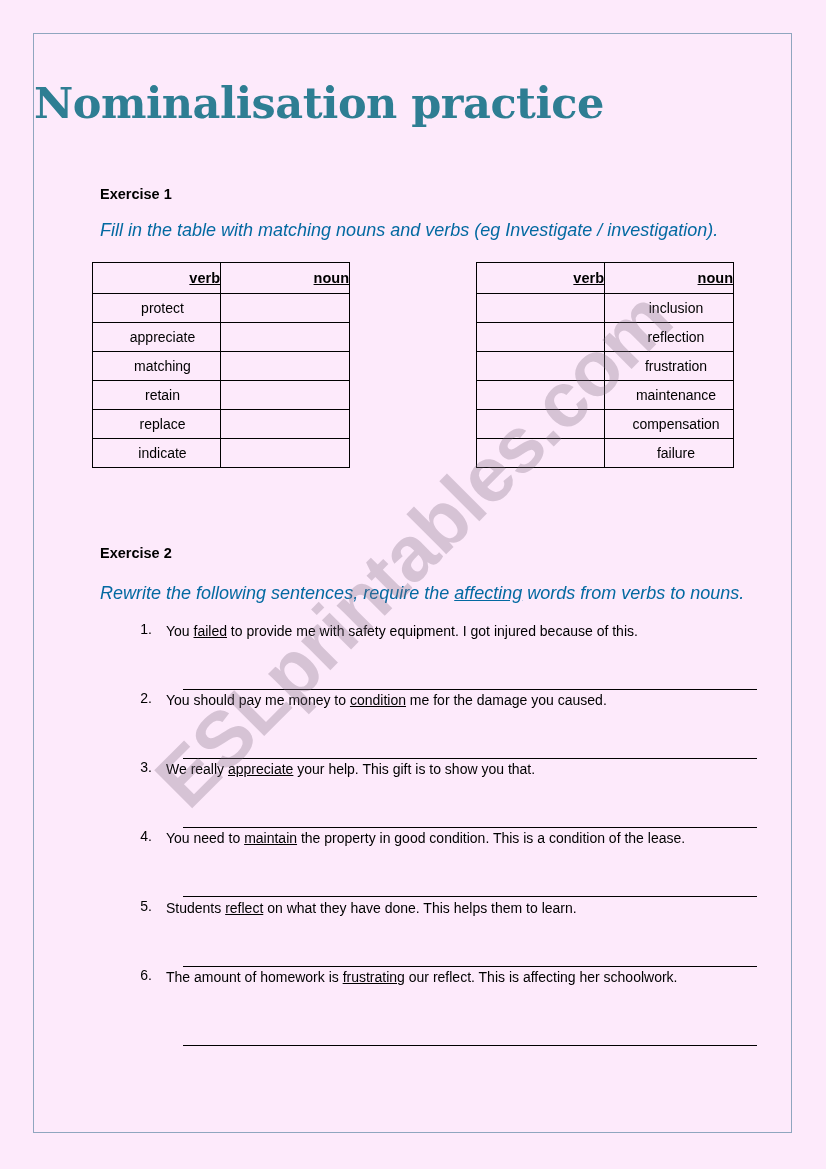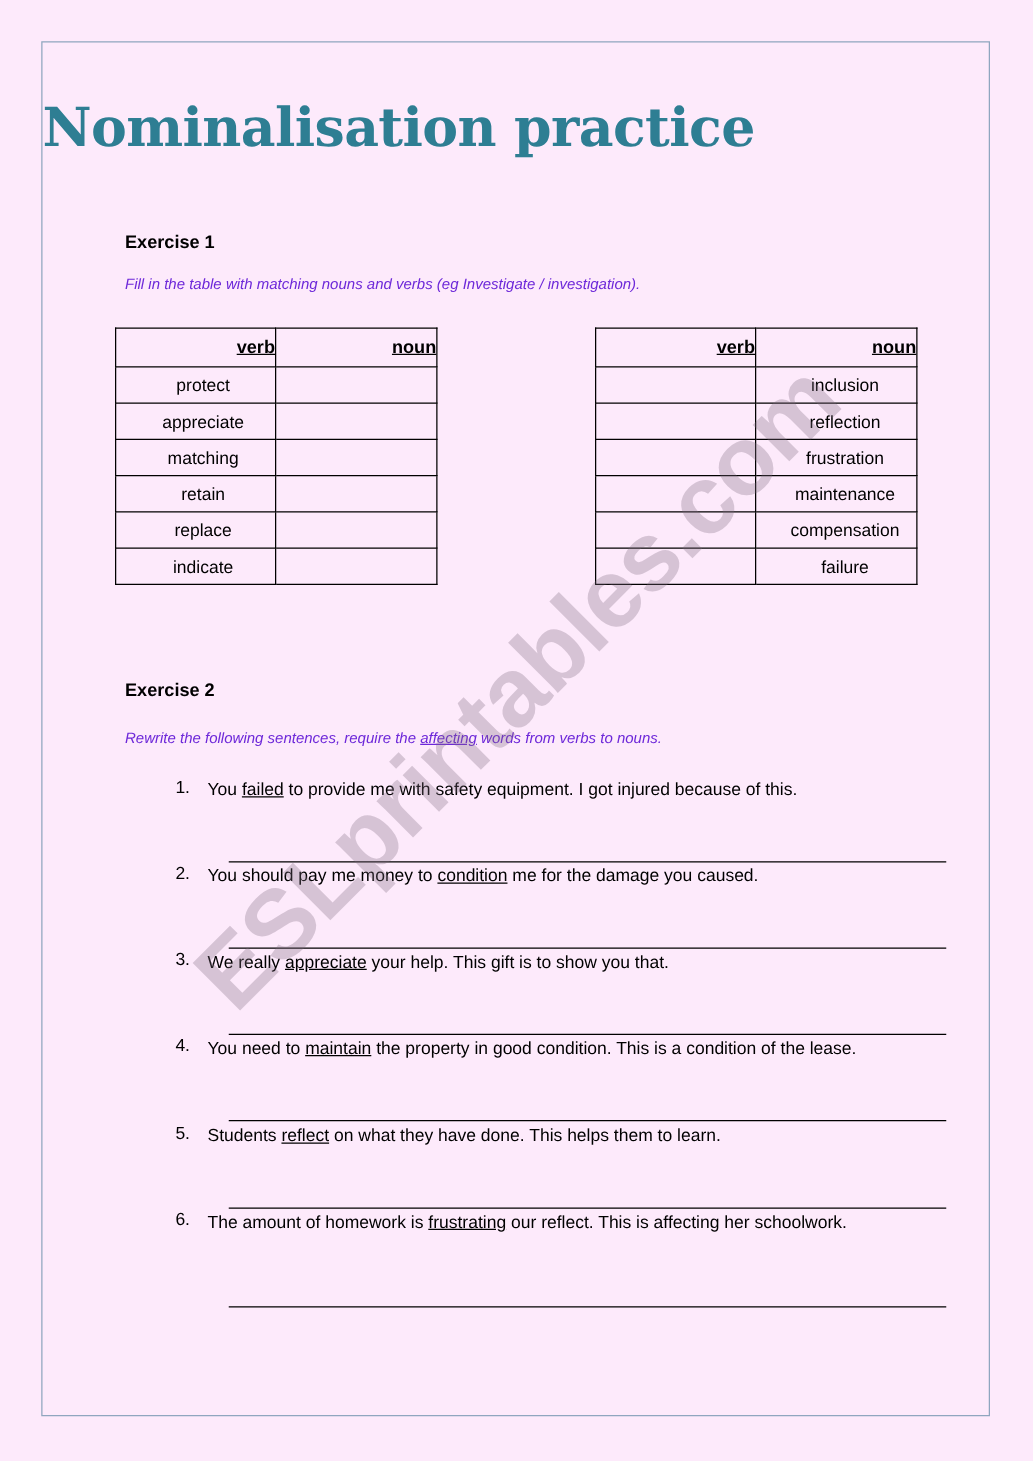--- a/index.html
+++ b/index.html
@@ -78,22 +78,22 @@
     font-family: "Liberation Sans", sans-serif;
     font-weight: bold;
     font-size: 14.5px;
     color: #000;
   }
   .ex-instruction {
     position: absolute;
     left: 66px;
     font-family: "Liberation Sans", sans-serif;
     font-style: italic;
-    font-size: 12px;
-    color: #6d28d9;
+    font-size: 18px;
+    color: #0369a1;
     white-space: nowrap;
   }
   #h-ex1 { top: 152px; }
   #i-ex1 { top: 186px; }
   #h-ex2 { top: 511px; }
   #i-ex2 { top: 549px; }
   .ul { text-decoration: underline; }
 
   
   table.vn {

